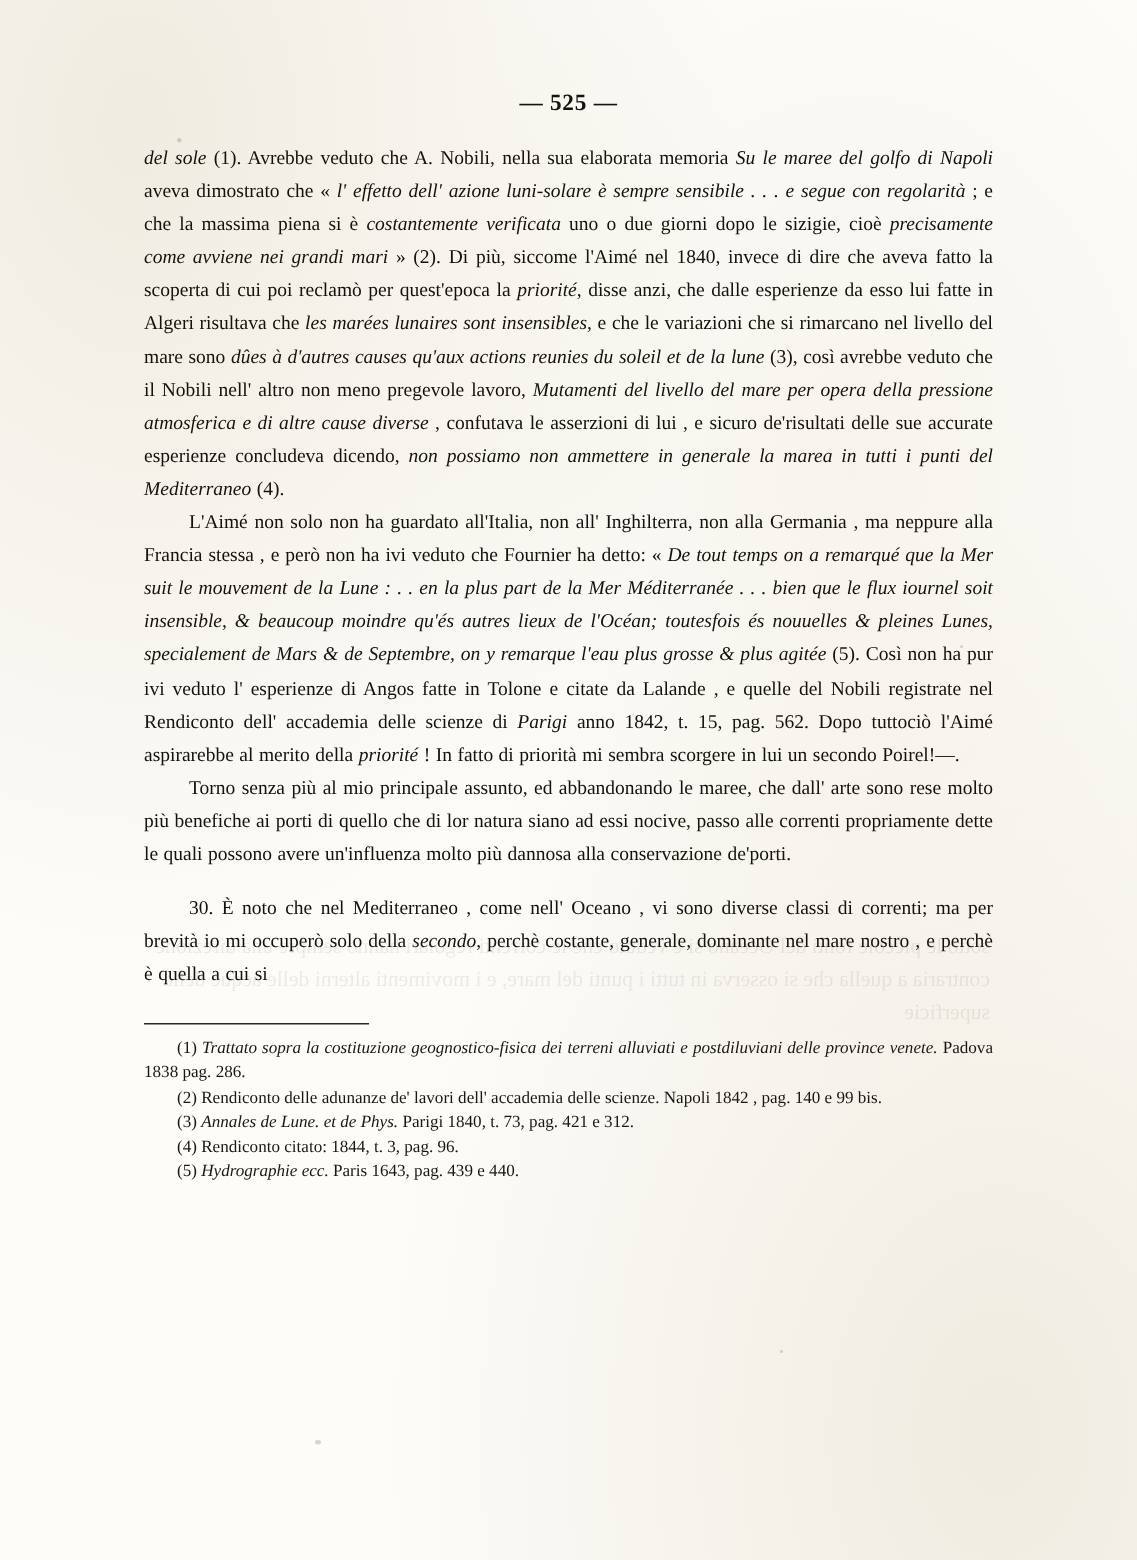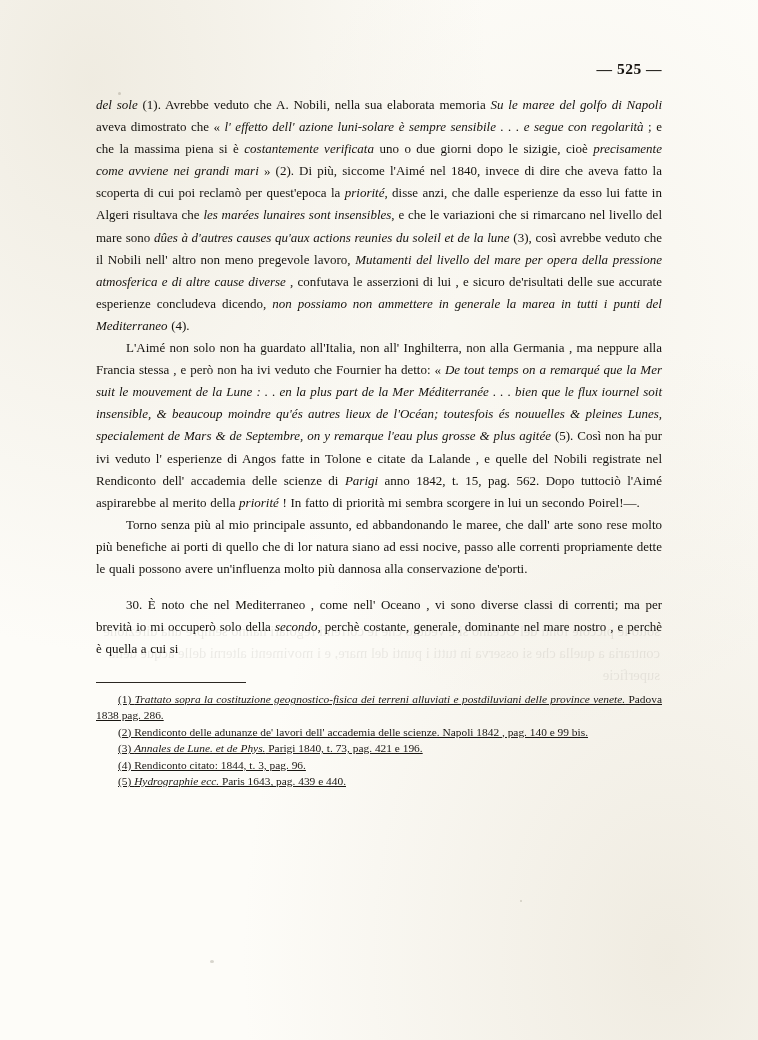--- a/index.html
+++ b/index.html
@@ -26,21 +26,21 @@
       radial-gradient(ellipse at 88% 92%, rgba(226,219,202,0.5) 0%, rgba(253,252,248,0) 45%),
       radial-gradient(ellipse at 75% 30%, rgba(235,230,216,0.35) 0%, rgba(253,252,248,0) 40%);
   }
   .sheet {
     position: absolute;
     left: 96px;
     top: 60px;
     width: 566px;
   }
   .folio {
-    text-align: right;
+    text-align: center;
     font-size: 15.5px;
     letter-spacing: 0.5px;
     font-weight: 700;
     margin-bottom: 16px;
     color: #16130f;
   }
   .body-text {
     font-size: 13px;
     line-height: 22.1px;
     text-align: justify;
@@ -69,21 +69,20 @@
   }
   .notes {
     font-size: 11.4px;
     line-height: 15.6px;
     color: #1a1713;
     text-align: justify;
   }
   .note {
     margin: 0 0 1px 0;
     text-indent: 22px;
-    text-decoration: underline;
   }
   
   .ghost {
     position: absolute;
     left: 100px;
     top: 620px;
     width: 560px;
     height: 260px;
     opacity: 0.085;
     transform: scaleX(-1);
@@ -121,19 +120,19 @@
       <p class="para indent"><span>L'Aimé non solo non ha guardato all'Italia, non all' Inghilterra, non alla Germania , ma neppure alla Francia stessa , e però non ha ivi veduto che Fournier ha detto: « </span><span class="it">De tout temps on a remarqué que la Mer suit le mouvement de la Lune : . . en la plus part de la Mer Méditerranée . . . bien que le flux iournel soit insensible, &amp; beaucoup moindre qu'és autres lieux de l'Océan; toutesfois és nouuelles &amp; pleines Lunes, specialement de Mars &amp; de Septembre, on y remarque l'eau plus grosse &amp; plus agitée</span><span> (5). Così non ha pur ivi veduto l' esperienze di Angos fatte in Tolone e citate da Lalande , e quelle del Nobili registrate nel Rendiconto dell' accademia delle scienze di </span><span class="it">Parigi</span><span> anno 1842, t. 15, pag. 562. Dopo tuttociò l'Aimé aspirarebbe al merito della </span><span class="it">priorité</span><span> ! In fatto di priorità mi sembra scorgere in lui un secondo Poirel!—.</span></p>
       <p class="para indent"><span>Torno senza più al mio principale assunto, ed abbandonando le maree, che dall' arte sono rese molto più benefiche ai porti di quello che di lor natura siano ad essi nocive, passo alle correnti propriamente dette le quali possono avere un'influenza molto più dannosa alla conservazione de'porti.</span></p>
       <p class="para indent gap"><span>30. È noto che nel Mediterraneo , come nell' Oceano , vi sono diverse classi di correnti; ma per brevità io mi occuperò solo della </span><span class="it">secondo</span><span>, perchè costante, generale, dominante nel mare nostro , e perchè è quella a cui si</span></p>
     </div>
 
     <div class="rule"></div>
 
     <div class="notes">
       <p class="note"><span>(1) </span><span class="it">Trattato sopra la costituzione geognostico-fisica dei terreni alluviati e postdiluviani delle province venete.</span><span> Padova 1838 pag. 286.</span></p>
       <p class="note"><span>(2) Rendiconto delle adunanze de' lavori dell' accademia delle scienze. Napoli 1842 , pag. 140 e 99 bis.</span></p>
-      <p class="note"><span>(3) </span><span class="it">Annales de Lune. et de Phys.</span><span> Parigi 1840, t. 73, pag. 421 e 196.</span></p>
+      <p class="note"><span>(3) </span><span class="it">Annales de Lune. et de Phys.</span><span> Parigi 1840, t. 73, pag. 421 e 312.</span></p>
       <p class="note"><span>(4) Rendiconto citato: 1844, t. 3, pag. 96.</span></p>
       <p class="note"><span>(5) </span><span class="it">Hydrographie ecc.</span><span> Paris 1643, pag. 439 e 440.</span></p>
     </div>
 
   </div>
 </div>
 
 </body></html>

